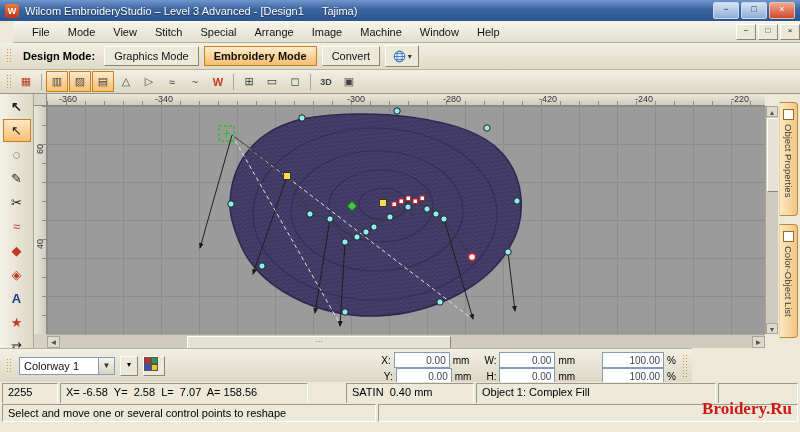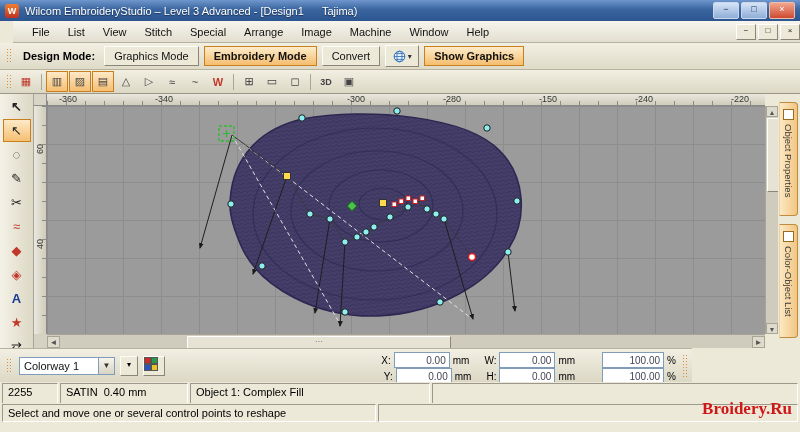--- a/index.html
+++ b/index.html
@@ -142,21 +142,21 @@
     <span class="tb-controls">
       <span class="tb-btn">−</span>
       <span class="tb-btn">□</span>
       <span class="tb-btn close">×</span>
     </span>
   </div>
 
   <div class="menubar">
     <span style="display:flex;">
         <span class="menu-item">File</span>
-        <span class="menu-item">List</span>
+        <span class="menu-item">Mode</span>
         <span class="menu-item">View</span>
         <span class="menu-item">Stitch</span>
         <span class="menu-item">Special</span>
         <span class="menu-item">Arrange</span>
         <span class="menu-item">Image</span>
         <span class="menu-item">Machine</span>
         <span class="menu-item">Window</span>
         <span class="menu-item">Help</span>
       </span>
     <span class="mdi-controls">
@@ -173,21 +173,20 @@
     <button class="mode-btn active">Embroidery Mode</button>
     <button class="mode-btn">Convert</button>
     <span class="globe-btn">
       <svg width="13" height="13" viewBox="0 0 13 13">
         <circle cx="6.5" cy="6.5" r="5.3" fill="#eaf4ff" stroke="#2a6ab0"></circle>
         <ellipse cx="6.5" cy="6.5" rx="2.6" ry="5.3" fill="none" stroke="#2a6ab0" stroke-width="0.8"></ellipse>
         <path d="M1.2 6.5 H11.8 M2 3.6 H11 M2 9.4 H11" stroke="#2a6ab0" fill="none" stroke-width="0.8"></path>
       </svg>
       <span class="caret">▾</span>
     </span>
-    <button class="mode-btn active">Show Graphics</button>
   </div>
 
   <div class="iconbar">
     <span class="grip"></span>
     <span style="display:flex;align-items:center;gap:1px;">
         <span class="ico" style="color: rgb(192, 57, 43);">▦</span>
         <span class="tsep"></span>
         <span class="ico active">▥</span>
         <span class="ico active">▨</span>
         <span class="ico active">▤</span>
@@ -220,21 +219,21 @@
       <span class="tool">⇄</span>
     </div>
 
   <div class="corner-tl"></div>
   <div class="hruler">
       <span class="hlabel" style="left: 12px;">-360</span>
       <span class="hlabel" style="left: 108px;">-340</span>
       <span class="hlabel" style="left: 204px; margin-top: 13px;">-320</span>
       <span class="hlabel" style="left: 300px;">-300</span>
       <span class="hlabel" style="left: 396px;">-280</span>
-      <span class="hlabel" style="left: 492px;">-150</span>
+      <span class="hlabel" style="left: 492px;">-420</span>
       <span class="hlabel" style="left: 588px;">-240</span>
       <span class="hlabel" style="left: 684px;">-220</span>
     </div>
   <div class="vruler">
       <span class="vlabel" style="top: 38px;">60</span>
       <span class="vlabel" style="top: 133px;">40</span>
       <span class="vlabel" style="top: 228px;">20</span>
     </div>
 
   <div class="canvas">
@@ -378,21 +377,22 @@
       <input class="fld" value="0.00" style="">
       <span>mm</span>
       <input class="fld scale" value="100.00" style="">
       <span>%</span>
     </div>
     <span class="end-grip"></span>
   </div>
 
   <div class="statusbar">
     <span class="seg" style="width:56px;">2255</span>
-    <span class="seg" style="width:128px;">SATIN  0.40 mm</span>
+    <span class="seg" style="width:248px;">X= -6.58  Y=  2.58  L=  7.07  A= 158.56</span>
+    <span class="seg" style="width:128px;margin-left:36px;">SATIN  0.40 mm</span>
     <span class="seg" style="width:240px;">Object 1: Complex Fill</span>
     <span class="seg" style="flex:1;"></span>
   </div>
 
   <div class="hintbar">
     <span class="seg" style="width:374px;">Select and move one or several control points to reshape</span>
     <span class="seg" style="flex:1;"></span>
   </div>
 
   <span class="brand">Broidery.Ru</span>

